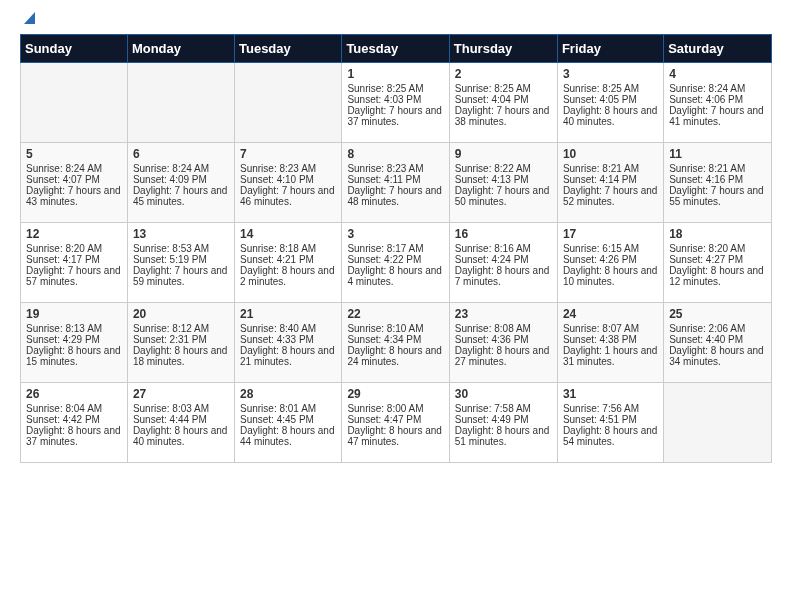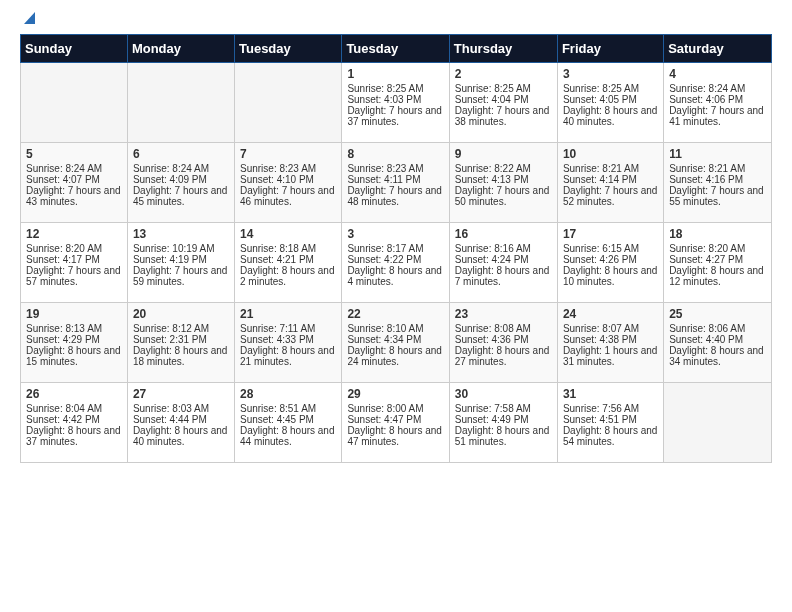--- a/index.html
+++ b/index.html
@@ -163,22 +163,22 @@
         <span>Sunrise: 8:21 AM</span><br>
         <span>Sunset: 4:16 PM</span><br>
         <span>Daylight: 7 hours and 55 minutes.</span></td>
       </tr>
       <tr>
         <td><span class="day-number">12</span>
         <span>Sunrise: 8:20 AM</span><br>
         <span>Sunset: 4:17 PM</span><br>
         <span>Daylight: 7 hours and 57 minutes.</span></td>
         <td><span class="day-number">13</span>
-        <span>Sunrise: 10:19 AM</span><br>
-        <span>Sunset: 4:19 PM</span><br>
+        <span>Sunrise: 8:53 AM</span><br>
+        <span>Sunset: 5:19 PM</span><br>
         <span>Daylight: 7 hours and 59 minutes.</span></td>
         <td><span class="day-number">14</span>
         <span>Sunrise: 8:18 AM</span><br>
         <span>Sunset: 4:21 PM</span><br>
         <span>Daylight: 8 hours and 2 minutes.</span></td>
         <td><span class="day-number">3</span>
         <span>Sunrise: 8:17 AM</span><br>
         <span>Sunset: 4:22 PM</span><br>
         <span>Daylight: 8 hours and 4 minutes.</span></td>
         <td><span class="day-number">16</span>
@@ -197,51 +197,51 @@
       <tr>
         <td><span class="day-number">19</span>
         <span>Sunrise: 8:13 AM</span><br>
         <span>Sunset: 4:29 PM</span><br>
         <span>Daylight: 8 hours and 15 minutes.</span></td>
         <td><span class="day-number">20</span>
         <span>Sunrise: 8:12 AM</span><br>
         <span>Sunset: 2:31 PM</span><br>
         <span>Daylight: 8 hours and 18 minutes.</span></td>
         <td><span class="day-number">21</span>
-        <span>Sunrise: 7:11 AM</span><br>
+        <span>Sunrise: 8:40 AM</span><br>
         <span>Sunset: 4:33 PM</span><br>
         <span>Daylight: 8 hours and 21 minutes.</span></td>
         <td><span class="day-number">22</span>
         <span>Sunrise: 8:10 AM</span><br>
         <span>Sunset: 4:34 PM</span><br>
         <span>Daylight: 8 hours and 24 minutes.</span></td>
         <td><span class="day-number">23</span>
         <span>Sunrise: 8:08 AM</span><br>
         <span>Sunset: 4:36 PM</span><br>
         <span>Daylight: 8 hours and 27 minutes.</span></td>
         <td><span class="day-number">24</span>
         <span>Sunrise: 8:07 AM</span><br>
         <span>Sunset: 4:38 PM</span><br>
         <span>Daylight: 1 hours and 31 minutes.</span></td>
         <td><span class="day-number">25</span>
-        <span>Sunrise: 8:06 AM</span><br>
+        <span>Sunrise: 2:06 AM</span><br>
         <span>Sunset: 4:40 PM</span><br>
         <span>Daylight: 8 hours and 34 minutes.</span></td>
       </tr>
       <tr>
         <td><span class="day-number">26</span>
         <span>Sunrise: 8:04 AM</span><br>
         <span>Sunset: 4:42 PM</span><br>
         <span>Daylight: 8 hours and 37 minutes.</span></td>
         <td><span class="day-number">27</span>
         <span>Sunrise: 8:03 AM</span><br>
         <span>Sunset: 4:44 PM</span><br>
         <span>Daylight: 8 hours and 40 minutes.</span></td>
         <td><span class="day-number">28</span>
-        <span>Sunrise: 8:51 AM</span><br>
+        <span>Sunrise: 8:01 AM</span><br>
         <span>Sunset: 4:45 PM</span><br>
         <span>Daylight: 8 hours and 44 minutes.</span></td>
         <td><span class="day-number">29</span>
         <span>Sunrise: 8:00 AM</span><br>
         <span>Sunset: 4:47 PM</span><br>
         <span>Daylight: 8 hours and 47 minutes.</span></td>
         <td><span class="day-number">30</span>
         <span>Sunrise: 7:58 AM</span><br>
         <span>Sunset: 4:49 PM</span><br>
         <span>Daylight: 8 hours and 51 minutes.</span></td>

